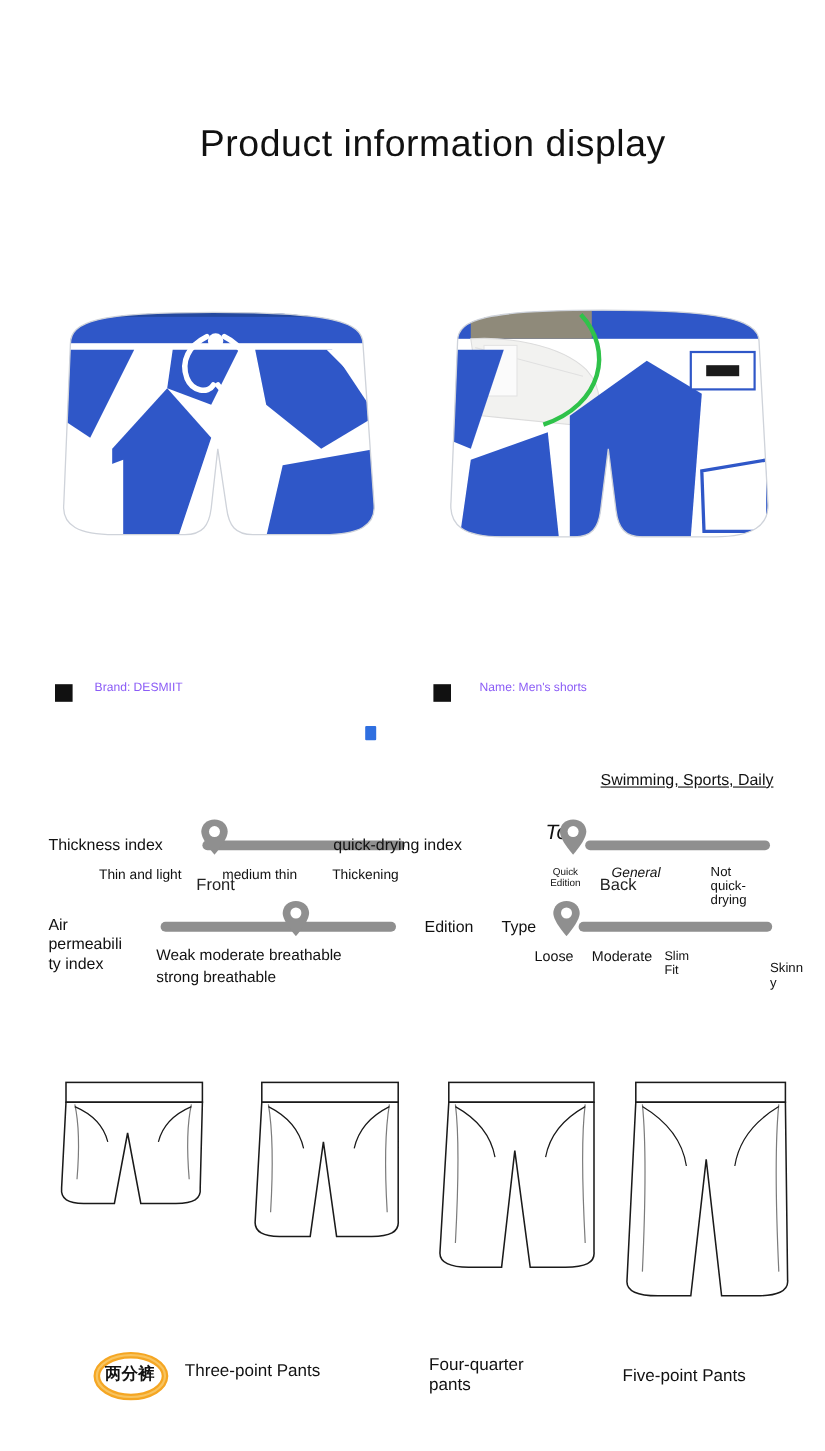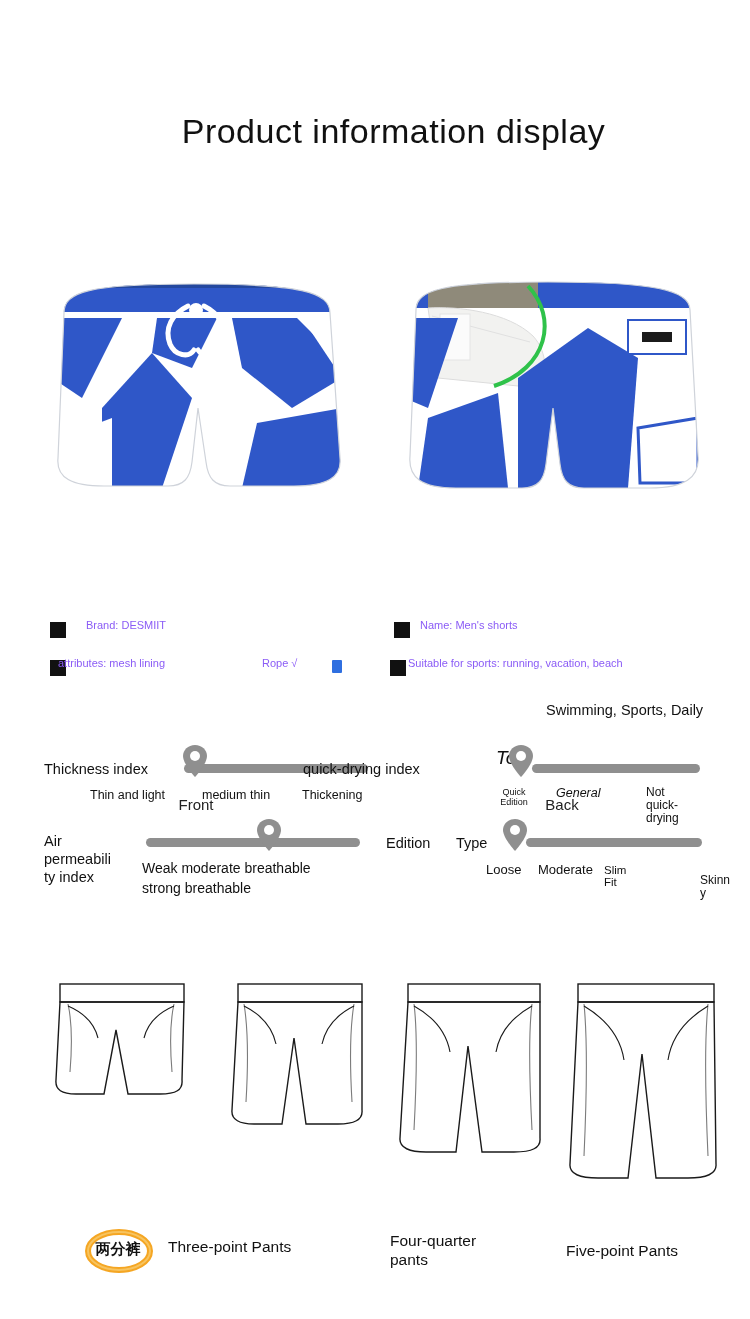--- a/index.html
+++ b/index.html
@@ -140,31 +140,24 @@
 
     <div class="caption front">Front</div>
     <div class="caption back">Back</div>
   </div>
 
   <div class="bullets">
     <div class="brow">
       <span class="bsq" style="left:50px;"></span>
       <span class="btxt" style="left:86px;">Brand: DESMIIT</span>
       <span class="bsq" style="left:394px;"></span>
-      <span class="btxt" style="left:420px;">Name: Men's shorts</span>
-    </div>
-    <div class="brow">
-      <span class="bsq" style="left:50px;"></span>
-      <span class="btxt" style="left:58px;">attributes: mesh lining</span>
-      <span class="btxt" style="left:262px;">Rope √</span>
-      <span class="bsq" style="left:390px;"></span>
-      <span class="btxt" style="left:408px;">Suitable for sports: running, vacation, beach</span>
+      <span class="btxt" style="left:436px;">Name: Men's shorts</span>
     </div>
     <span class="blue-chip"></span>
-    <span class="sub-line" style="left:546px; top:84px;">Swimming, Sports, Daily</span>
+    <span class="sub-line" style="left:546px; top:84px;text-decoration:underline;">Swimming, Sports, Daily</span>
   </div>
 
   <div class="sliders">
 
     <span class="slabel" style="left:44px; top:18px;">Thickness index</span>
     <span class="track" style="left:184px; top:22px; width:184px;"></span>
     <span class="pin" style="left:182px; top:2px;">
       <svg width="26" height="34" viewBox="0 0 26 34">
           <path d="M13 1 C6 1 1 6 1 12 C1 20 13 33 13 33 C13 33 25 20 25 12 C25 6 20 1 13 1Z" fill="#8f8f8f"></path>
           <circle cx="13" cy="12" r="5" fill="#ffffff"></circle>

